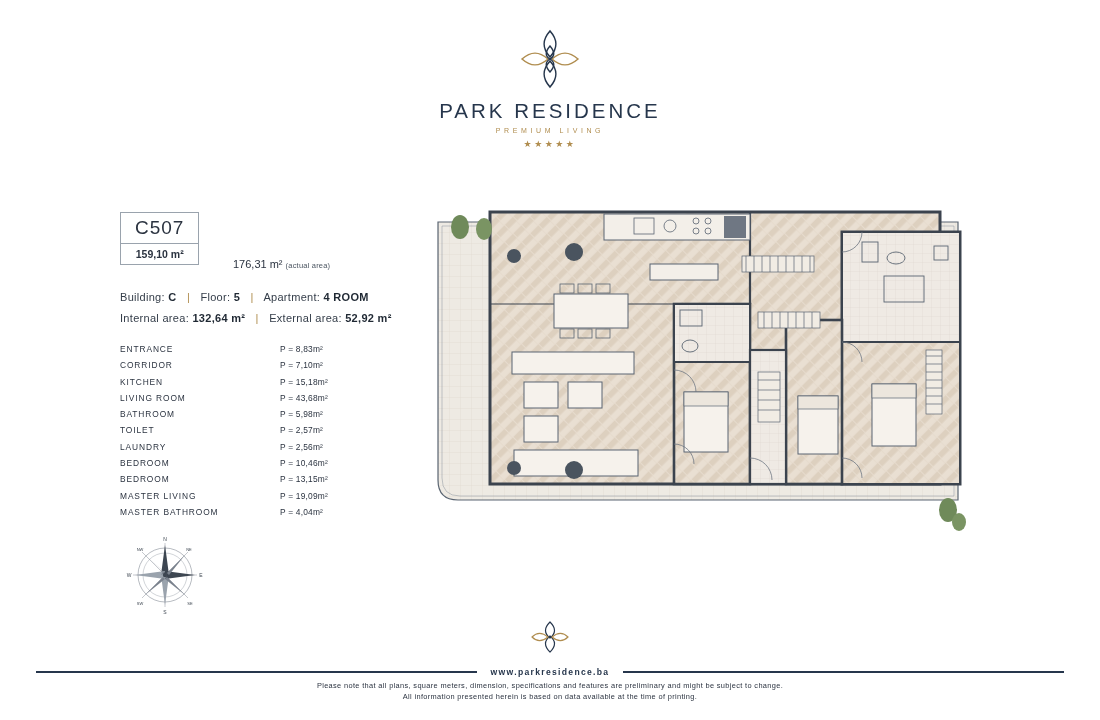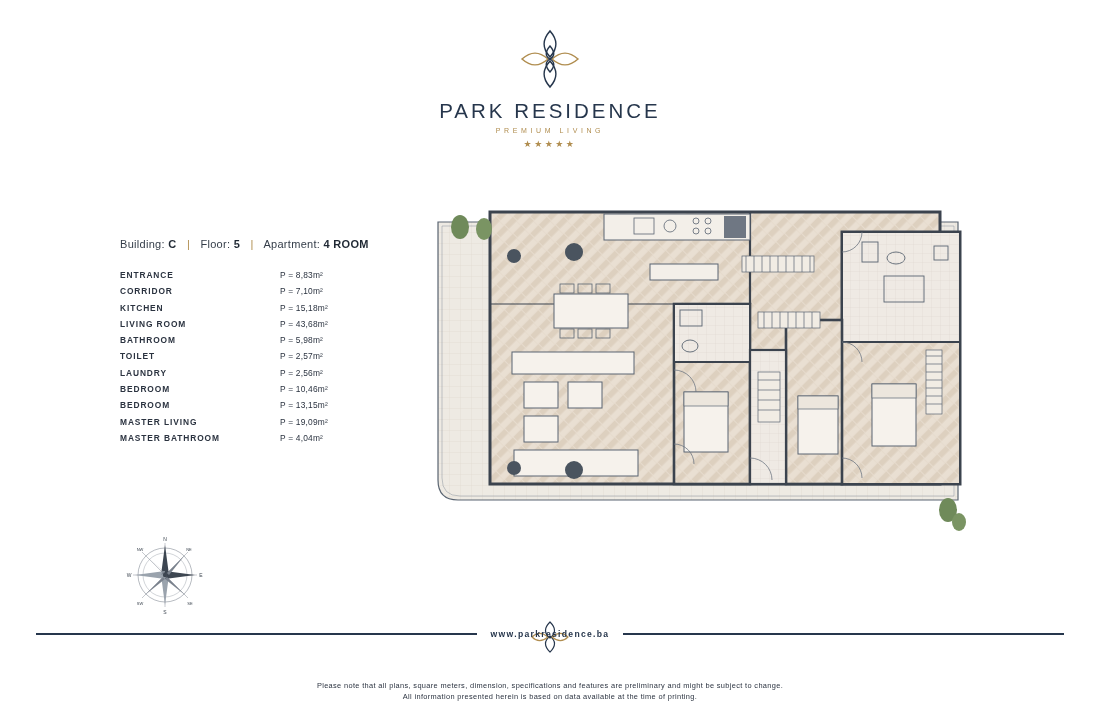--- a/index.html
+++ b/index.html
@@ -57,32 +57,32 @@
   .meta { margin-top: 26px; font-size: 11px; color: #343d49; letter-spacing: .3px; }
   .meta .row { margin-bottom: 9px; }
   .meta b { font-weight: bold; color: #1f2833; }
   .sep { color: #b08d4f; padding: 0 7px; }
 
   .rooms { margin-top: 20px; }
   .room-row {
     display: flex; font-size: 8.4px; letter-spacing: .9px;
     color: #2b3340; margin-bottom: 6.3px;
   }
-  .room-name { width: 115px; font-weight: bold; }
+  .room-name { width: 115px; }
   .room-area { letter-spacing: .2px; padding-left: 45px; }
 
   
   .compass { position: absolute; left: 123px; top: 533px; width: 84px; height: 84px; }
 
   
   .plan { position: absolute; left: 428px; top: 200px; width: 560px; height: 370px; }
 
   
   .footer-mark { position: absolute; left: 0; right: 0; top: 620px; display: flex; justify-content: center; }
-  .rule-wrap { position: absolute; left: 36px; right: 36px; top: 629px; display: flex; align-items: center; }
+  .rule-wrap { position: absolute; left: 36px; right: 36px; top: 667px; display: flex; align-items: center; }
   .rule { flex: 1; height: 2.5px; background: #26364c; }
   .site {
     font-size: 8.6px; font-weight: bold; letter-spacing: 1.3px;
     color: #26364c; padding: 0 14px;
   }
   .disclaimer {
     position: absolute; left: 0; right: 0; top: 680px; text-align: center;
     font-size: 7.4px; line-height: 11px; letter-spacing: .35px; color: #2b3340;
   }
 </style>
@@ -106,31 +106,48 @@
         <path d="M38 44 C33 38 33 34 38 31 C43 34 43 38 38 44 Z"></path>
       </g>
     </svg>
     <div class="brand-name">PARK RESIDENCE</div>
     <div class="brand-sub">PREMIUM LIVING</div>
     <div class="brand-stars">★★★★★</div>
   </div>
 
   <div class="info">
 
+    <div style="position:relative;">
+      <div class="unit-box">
+        <div class="unit-code">C507</div>
+        <div class="unit-area">159,10 m²</div>
+      </div>
+      <div class="actual-row">
+        <span>176,31 m²</span>
+        <span class="lbl">(actual area)</span>
+      </div>
+    </div>
 
     <div class="meta">
       <div class="row">
         <span>Building:</span>
         <b>C</b>
         <span class="sep">|</span>
         <span>Floor:</span>
         <b>5</b>
         <span class="sep">|</span>
         <span>Apartment:</span>
         <b>4 ROOM</b>
+      </div>
+      <div class="row">
+        <span>Internal area:</span>
+        <b>132,64 m²</b>
+        <span class="sep">|</span>
+        <span>External area:</span>
+        <b>52,92 m²</b>
       </div>
     </div>
 
     <div class="rooms">
       <div class="room-row">
         <span class="room-name">ENTRANCE</span>
         <span class="room-area">P =   8,83m²</span>
       </div>
       <div class="room-row">
         <span class="room-name">CORRIDOR</span>

